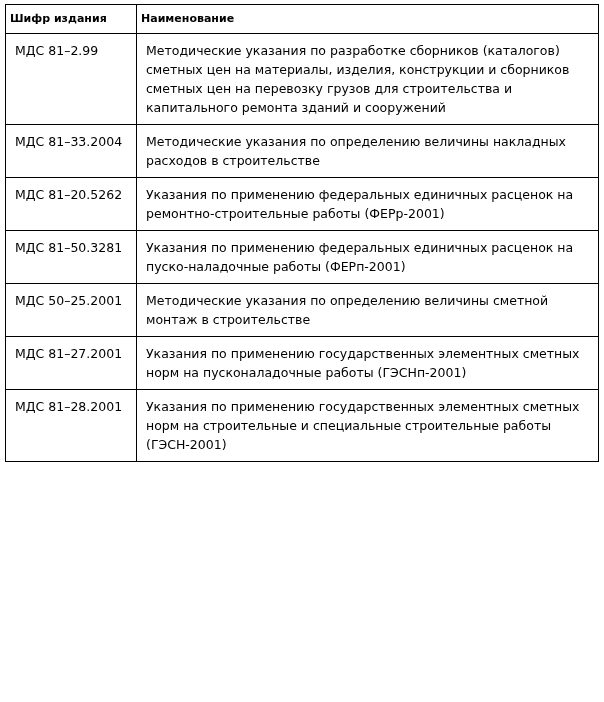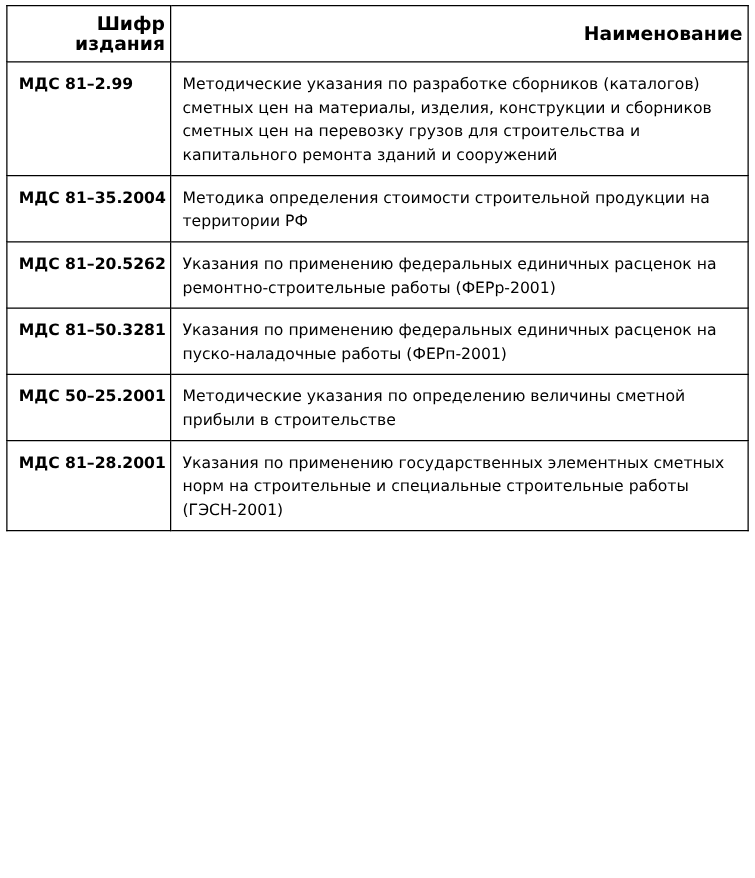--- a/index.html
+++ b/index.html
@@ -23,36 +23,35 @@
     border-collapse: collapse;
     table-layout: fixed;
   }
   table.doc-table th,
   table.doc-table td {
     border: 1px solid #000;
     box-sizing: border-box;
     vertical-align: top;
   }
   table.doc-table th {
-    font-size: 15px;
+    font-size: 11px;
     font-weight: bold;
-    text-align: right;
+    text-align: left;
     vertical-align: middle;
     padding: 6px 4px;
     line-height: 16px;
   }
   table.doc-table td {
     font-size: 12.5px;
     line-height: 19px;
     padding: 7px 9px 7px 9px;
   }
   td.code-cell {
     white-space: nowrap;
     padding-left: 8px;
-    font-weight: bold;
   }
   col.code-col  { width: 131px; }
   col.name-col  { width: auto; }
 </style>
 </head>
 <body>
 
 <div class="page">
   <table class="doc-table">
     <colgroup>
@@ -65,34 +64,38 @@
         <th>Наименование</th>
       </tr>
     </thead>
     <tbody id="table-body">
 
     <tr>
           <td class="code-cell">МДС 81–2.99</td>
           <td class="name-cell">Методические указания по разработке сборников (каталогов) сметных цен на материалы, изделия, конструкции и сборников сметных цен на перевозку грузов для строительства и капитального ремонта зданий и сооружений</td>
         </tr>
         <tr>
-          <td class="code-cell">МДС 81–35.2004</td>
-          <td class="name-cell">Методика определения стоимости строительной продукции на территории РФ</td>
+          <td class="code-cell">МДС 81–33.2004</td>
+          <td class="name-cell">Методические указания по определению величины накладных расходов в строительстве</td>
         </tr>
         <tr>
           <td class="code-cell">МДС 81–20.5262</td>
           <td class="name-cell">Указания по применению федеральных единичных расценок на ремонтно-строительные работы (ФЕРр-2001)</td>
         </tr>
         <tr>
           <td class="code-cell">МДС 81–50.3281</td>
           <td class="name-cell">Указания по применению федеральных единичных расценок на пуско-наладочные работы (ФЕРп-2001)</td>
         </tr>
         <tr>
           <td class="code-cell">МДС 50–25.2001</td>
-          <td class="name-cell">Методические указания по определению величины сметной прибыли в строительстве</td>
+          <td class="name-cell">Методические указания по определению величины сметной монтаж в строительстве</td>
+        </tr>
+        <tr>
+          <td class="code-cell">МДС 81–27.2001</td>
+          <td class="name-cell">Указания по применению государственных элементных сметных норм на пусконаладочные работы (ГЭСНп-2001)</td>
         </tr>
         <tr>
           <td class="code-cell">МДС 81–28.2001</td>
           <td class="name-cell">Указания по применению государственных элементных сметных норм на строительные и специальные строительные работы (ГЭСН-2001)</td>
         </tr>
       </tbody>
   </table>
 </div>
 
 </body></html>

